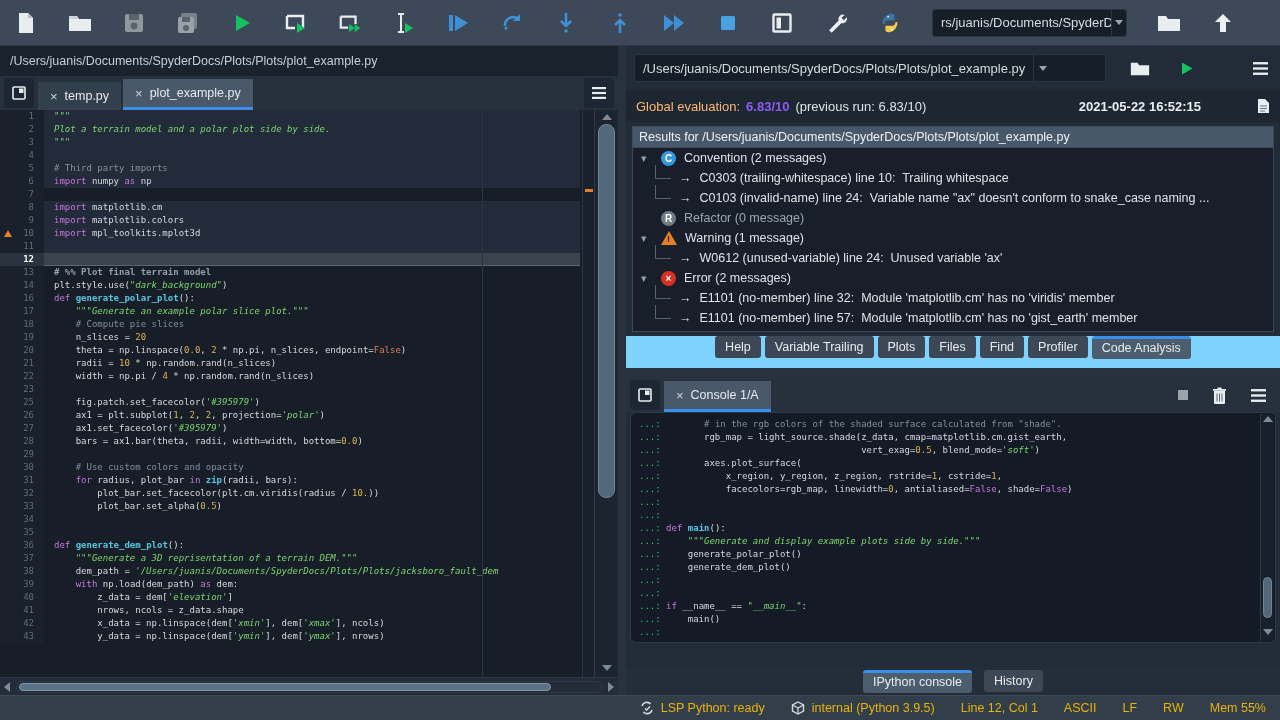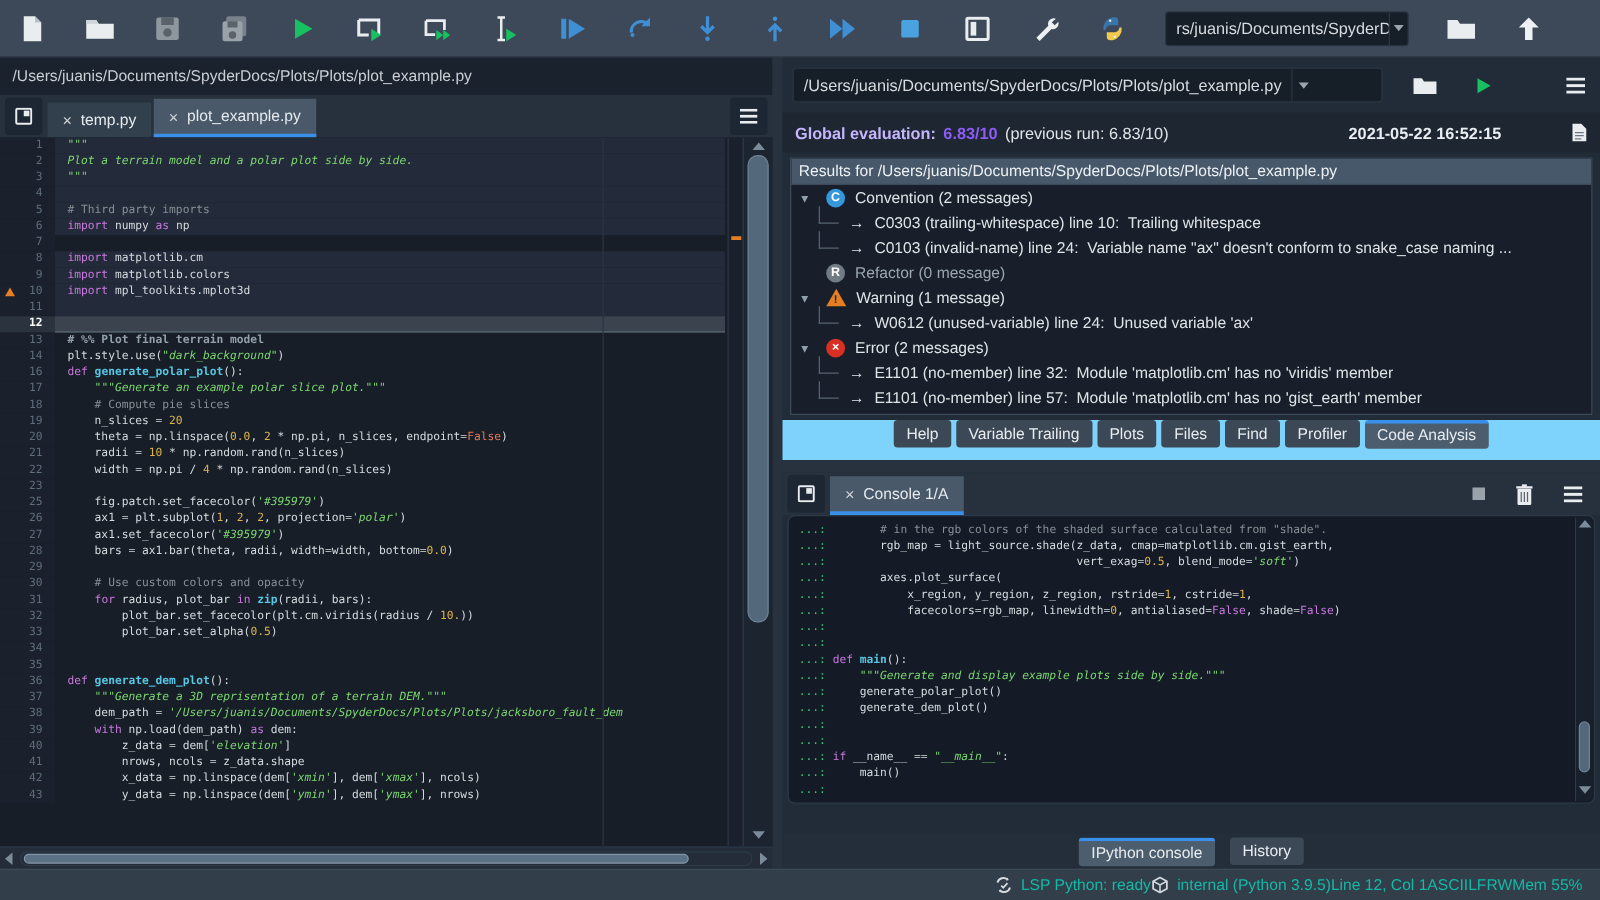--- a/index.html
+++ b/index.html
@@ -79,21 +79,21 @@
   .tk-s { color:#7bd66f; font-style:italic; } .tk-n { color:#ddb24b; }
   .tk-c { color:#859095; } .tk-cc { color:#93a0ab; font-weight:bold; }
   .tk-b { color:#e07a56; } .tk-pr { color:#2ecc71; } .tk-in { color:#2ecc71; font-weight:bold; }
 
   
   .analysis { height:322px; flex:0 0 322px; display:flex; flex-direction:column; background:#222c38; }
   .a-pathrow { height:44px; display:flex; align-items:center; gap:22px; padding:0 8px; flex:0 0 44px; }
   .a-combo { width:472px; }
   .a-evalrow { height:32px; display:flex; align-items:center; gap:6px; padding:0 10px;
                font-size:13px; color:#dfe4e8; background:#1d2631; flex:0 0 32px; }
-  .a-evalrow .lbl { font-weight:bold; color:#c4b5fd; }
+  .a-evalrow .lbl { font-weight:normal; color:#fdba74; }
   .a-evalrow .score { font-weight:bold; color:#8b5cf6; }
   .a-evalrow .date { font-weight:bold; color:#e9edf1; margin-left:auto; margin-right:50px; }
   .a-tree { flex:1; margin:4px 6px; border:1px solid #3c4a59; background:#181f2b; overflow:hidden;
             font-size:12.5px; color:#dfe3e6; position:relative; }
   .tree-row { height:20px; display:flex; align-items:center; white-space:pre; }
   .tree-row.header { height:21px; background:#46586a; color:#eef1f4; padding-left:6px;
                      border-bottom:1px solid #3c4a59; }
   .tree-row.group { padding-left:8px; gap:8px; }
   .tree-row.group .chev { width:12px; color:#8fa0ac; font-size:11px; }
   .badge { width:15px; height:15px; border-radius:50%; color:#fff; font-size:10px; font-weight:bold;
@@ -128,22 +128,22 @@
   .c-vscroll { position:absolute; right:1px; top:1px; bottom:1px; width:14px; background:#18202c;
                border-left:1px solid #2c3a48; border-radius:0 5px 5px 0; }
   .c-vscroll .thumb { position:absolute; left:2px; right:2px; top:72%; height:18%;
                       background:#54687b; border:1px solid #6e8396; border-radius:6px; }
   .c-vscroll .arr.up{ border-bottom-color:#7c8b99; margin-top:2px; }
   .c-switcher { height:28px; display:flex; align-items:center; justify-content:center; gap:12px;
                 flex:0 0 28px; background:#242e3a;margin-top:24px; }
 
   
   .statusbar { height:25px; background:#323e4a; border-top:1px solid #3c4956; display:flex;
-               align-items:center; justify-content:flex-end; padding:0 14px;
-               color:#14b8a6; font-size:12.5px; flex:0 0 25px; }
+               align-items:center; justify-content:flex-end; gap:26px; padding:0 14px;
+               color:#eab308; font-size:12.5px; flex:0 0 25px; }
   .sb-item { display:flex; align-items:center; gap:7px; }
   svg { display:block; }
 </style>
 </head>
 <body>
 
 <div class="app">
 
   <div class="toolbar">
     <div class="tb-btn">

